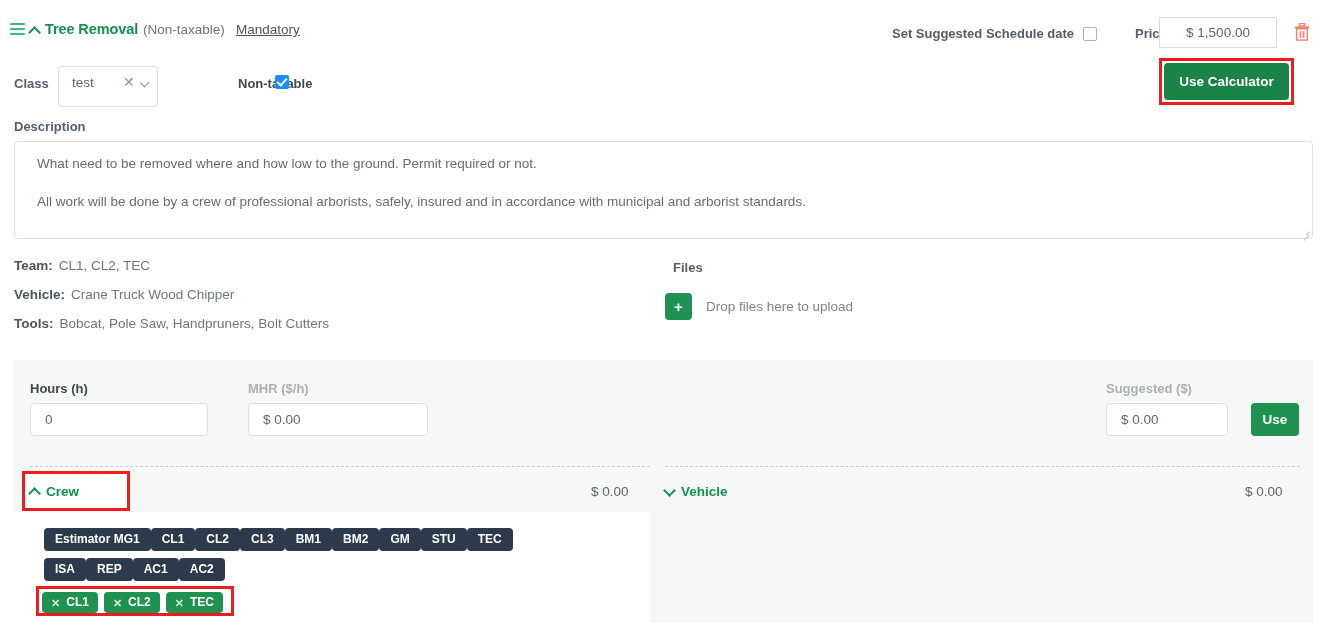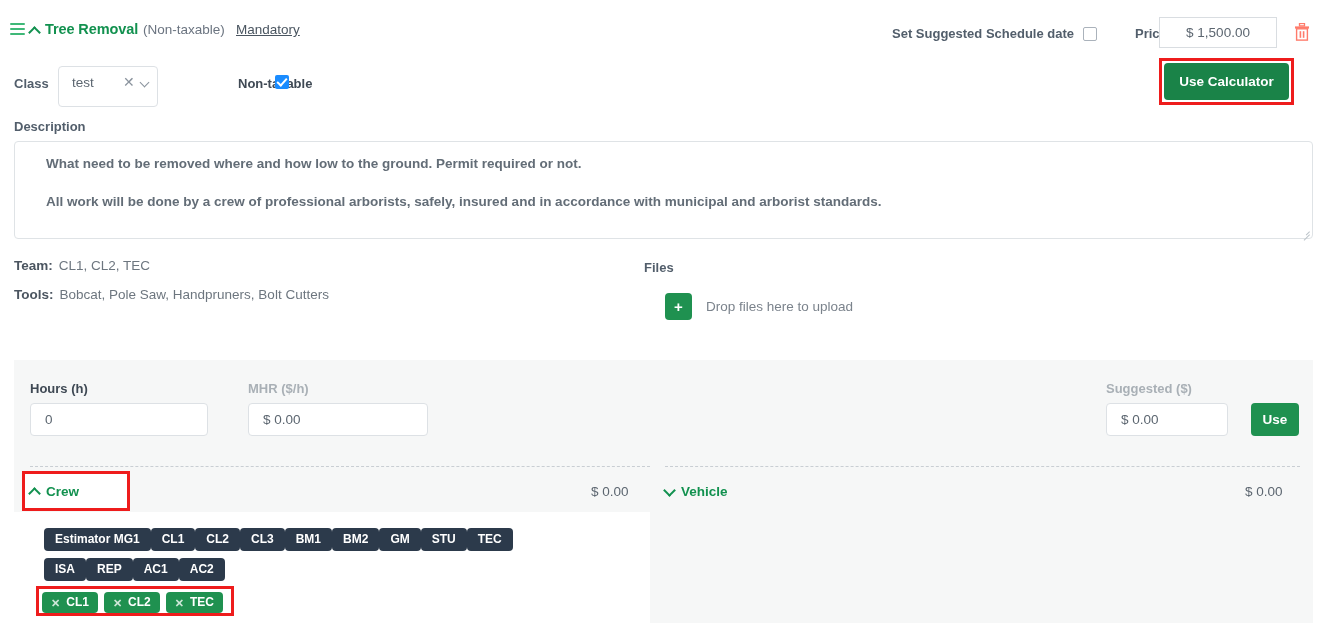--- a/index.html
+++ b/index.html
@@ -154,39 +154,39 @@
   .desc-box {
     position: absolute; left: 14px; top: 141px;
     width: 1299px; height: 98px;
     border: 1px solid #dfe3e6; border-radius: 4px; background: #fff;
     padding: 12px 14px;
     font-size: 13.5px; color: #636d77; line-height: 1.45;
     overflow: hidden; resize: none;
     font-family: "Liberation Sans", sans-serif;
     cursor: text;
   }
-  .desc-box p { margin: 0 0 18px 17px; font-weight: bold; }
+  .desc-box p { margin: 0 0 18px 8px; }
   .resize-grip {
     position: absolute; left: 1300px; top: 226px;
     width: 10px; height: 10px; pointer-events: none;
   }
   .resize-grip i {
     position: absolute; right: 0; background: #bcc3c9; height: 1px;
   }
   .resize-grip i:nth-child(1) { width: 8px; bottom: 1px; transform: rotate(-45deg); transform-origin: right bottom;}
   .resize-grip i:nth-child(2) { width: 5px; bottom: 4px; transform: rotate(-45deg); transform-origin: right bottom;}
 
   
   .meta { position: absolute; left: 14px; top: 258px; }
   .meta-row { height: 29px; font-size: 13.5px; }
   .meta-row .k { font-weight: bold; color: #4b5560; }
   .meta-row .v { color: #6d767f; margin-left: 6px; }
 
   .files-label {
-    position: absolute; left: 644px; top: 260px;
+    position: absolute; left: 673px; top: 260px;
     font-size: 13px; font-weight: bold; color: #525e6b;
   }
   .file-drop {
     position: absolute; left: 665px; top: 293px;
     display: flex; align-items: center; cursor: pointer;
   }
   .file-plus {
     width: 27px; height: 27px; border-radius: 4px; background: #1f9150;
     color: #fff; font-size: 15px; font-weight: bold;
     display: flex; align-items: center; justify-content: center;
@@ -350,20 +350,23 @@
   <p>All work will be done by a crew of professional arborists, safely, insured and in accordance with municipal and arborist standards.</p>
 </div>
 <div class="resize-grip">
     <i></i>
     <i></i>
   </div>
 
 <div class="meta">
   <div class="meta-row">
     <span class="k">Team:</span><span class="v">CL1, CL2, TEC</span>
+  </div>
+  <div class="meta-row">
+    <span class="k">Vehicle:</span><span class="v">Crane Truck Wood Chipper</span>
   </div>
   <div class="meta-row">
     <span class="k">Tools:</span><span class="v">Bobcat, Pole Saw, Handpruners, Bolt Cutters</span>
   </div>
 </div>
 
 <div class="files-label">Files</div>
 <div class="file-drop">
   <div class="file-plus">+</div>
   <div class="dtxt">Drop files here to upload</div>

